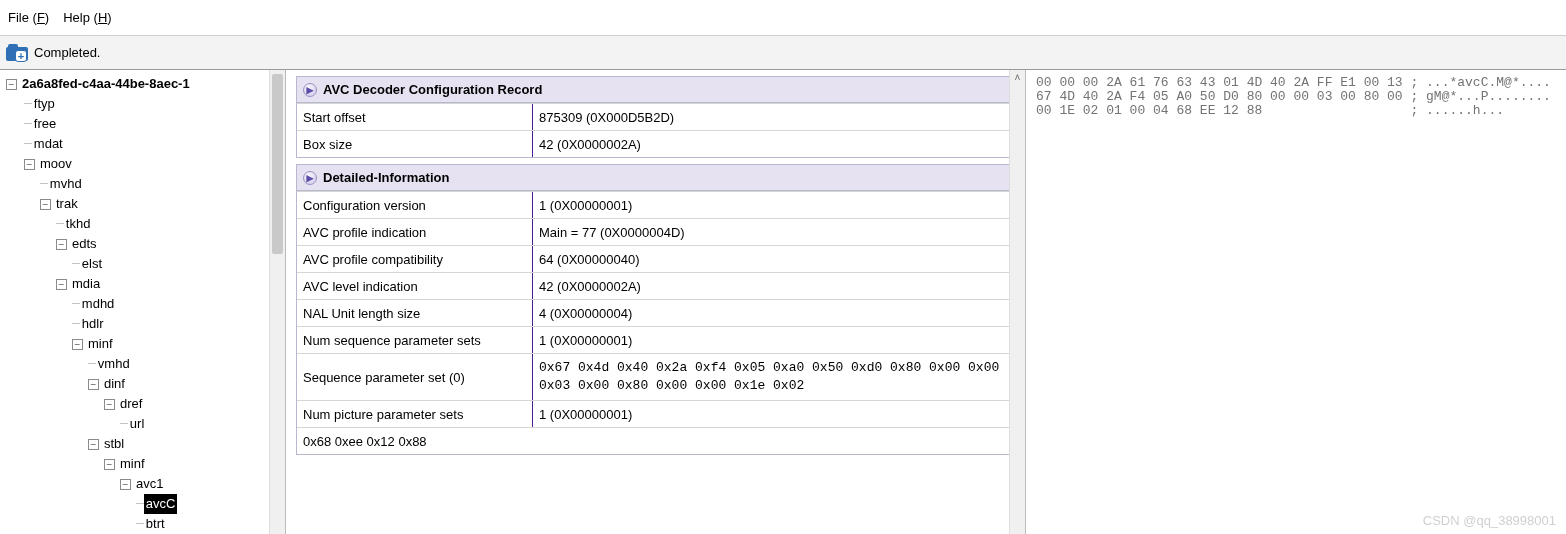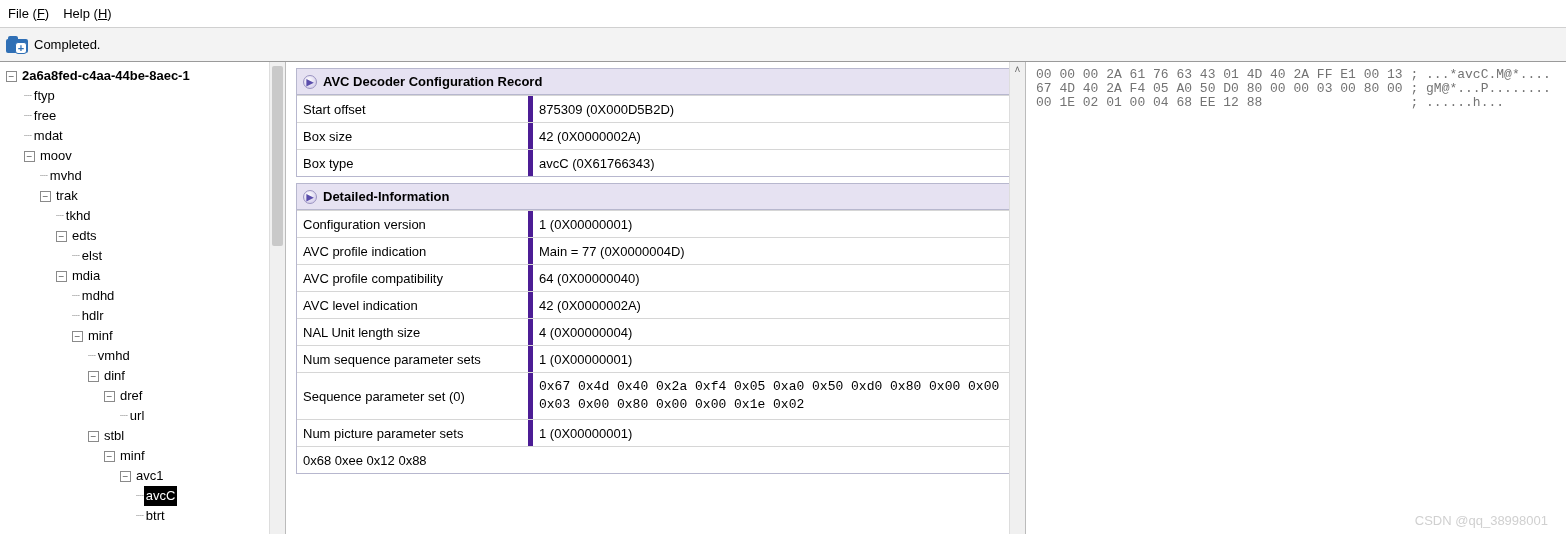--- a/index.html
+++ b/index.html
@@ -1,18 +1,18 @@
 <!DOCTYPE html>
 <html><head>
 <meta charset="utf-8">
 <style>
   * { box-sizing: border-box; margin: 0; padding: 0; }
   html,body { width:1566px; height:534px; font-family: "Segoe UI", Tahoma, Arial, sans-serif; font-size:13px; color:#000; background:#fff; overflow:hidden;}
   
-  .menu-bar { height:28px; border-bottom:1px solid #d0d0d0; display:flex; align-items:center; padding-left:8px; background:#fff;}
+  .menu-bar { height:36px; border-bottom:1px solid #d0d0d0; display:flex; align-items:center; padding-left:8px; background:#fff;}
   .menu-item { margin-right:14px; cursor:default;}
   .menu-item span.u { text-decoration:underline;}
   
   .status-row { height:34px; border-bottom:1px solid #9a9a9a; display:flex; align-items:center; padding-left:6px; background:#f3f3f3;}
   .folder-icon { width:22px; height:20px; margin-right:6px; position:relative;}
   .folder-icon .fold { width:22px;height:14px;background:#2f6fb5;border-radius:2px; position:absolute; bottom:2px;}
   .folder-icon .tab  { width:10px;height:5px;background:#2f6fb5;border-radius:2px 2px 0 0; position:absolute; top:1px; left:2px;}
   .folder-icon .plus { position:absolute; width:12px; height:12px; background:#fff; border:1px solid #2f6fb5; border-radius:3px; top:7px; left:9px; color:#2f6fb5; font-weight:bold; font-size:11px; line-height:10px; text-align:center;}
   
   .main { display:flex; height:476px; width:100%; }
@@ -34,28 +34,28 @@
   
   
   .mid-pane { width:740px; border-right:1px solid #bbb; position:relative; padding:6px 14px 0 10px; background:#fff;}
   .mid-pane .scrollbar-v { position:absolute; right:0; top:0; width:16px; height:100%; background:#f0f0f0; border-left:1px solid #ddd;}
   .mid-pane .scrollbar-v .arrow { width:14px; height:14px; margin:1px auto; color:#666; font-size:10px; text-align:center; line-height:14px;}
   .section { border:1px solid #b7b7ce; margin-bottom:6px;}
   .sec-head { background:#e6e2f2; height:26px; display:flex; align-items:center; padding-left:6px; font-weight:bold; border-bottom:1px solid #b7b7ce;}
   .sec-head .disc { width:14px; height:14px; border:1px solid #9a93c1; border-radius:50%; background:radial-gradient(circle at 40% 35%, #fff 0%, #d9d3ee 70%); margin-right:6px; display:flex; align-items:center; justify-content:center; color:#5a4dab; font-size:9px;}
   .kv-row { display:flex; min-height:27px; border-top:1px solid #d6d6d6;}
   .kv-row:first-of-type{border-top:none;}
-  .kv-key { width:236px; padding:4px 6px; border-right:5px solid #4c1d95; display:flex; align-items:center;}
+  .kv-key { width:236px; padding:4px 6px; border-right:1px solid #4c1d95; display:flex; align-items:center;}
   .kv-val { flex:1; padding:4px 6px; display:flex; align-items:center;}
   .kv-val.multi { line-height:18px; display:block; padding:5px 6px;font-family:Liberation Mono, monospace;}
   
   
   .hex-pane { flex:1; padding:6px 10px; font-family: "Courier New", monospace; font-size:13px; white-space:pre; color:#737373; line-height:14px; overflow:hidden;}
   
-  .watermark { position:absolute; right:18px; bottom:6px; color:#d0d0d0; font-size:13px; font-family:Arial;}
+  .watermark { position:absolute; right:10px; bottom:6px; color:#d0d0d0; font-size:13px; font-family:Arial;}
 </style>
 </head>
 <body>
 
 <div class="menu-bar">
   <span class="menu-item">File (<span class="u">F</span>)</span>
   <span class="menu-item">Help (<span class="u">H</span>)</span>
 </div>
 
 <div class="status-row">
@@ -176,24 +176,20 @@
         <span>AVC Decoder Configuration Record</span>
       </div>
       <div class="kv-row">
           <div class="kv-key">Start offset</div>
           <div class="kv-val">875309 (0X000D5B2D)</div>
         </div>
       <div class="kv-row">
           <div class="kv-key">Box size</div>
           <div class="kv-val">42 (0X0000002A)</div>
         </div>
-      <div class="kv-row">
-          <div class="kv-key">Box type</div>
-          <div class="kv-val">avcC (0X61766343)</div>
-        </div>
     </div>
 
     <div class="section">
       <div class="sec-head">
         <span class="disc">▶</span>
         <span>Detailed-Information</span>
       </div>
       <div class="kv-row">
           <div class="kv-key">Configuration version</div>
           <div class="kv-val">1 (0X00000001)</div>

